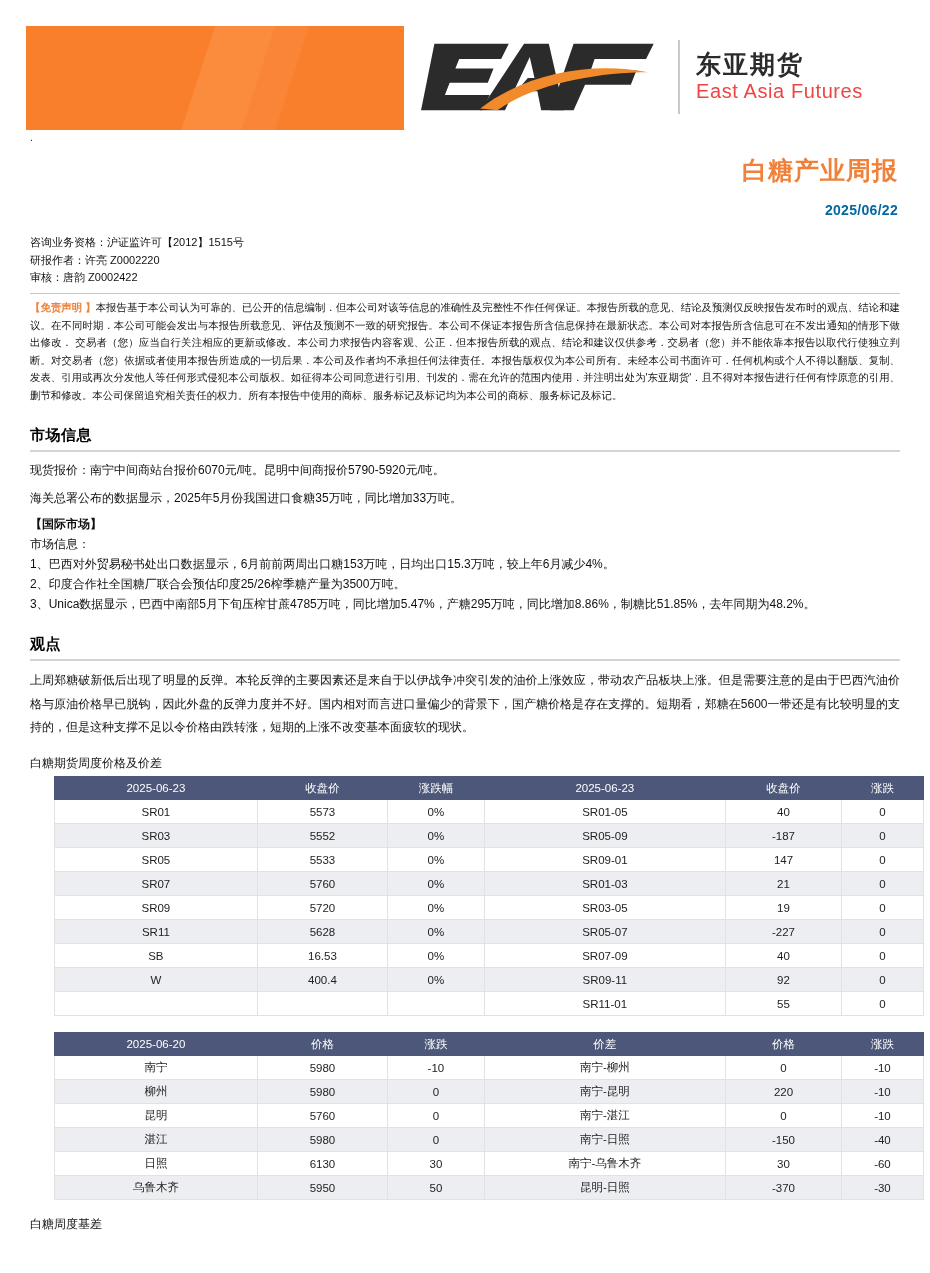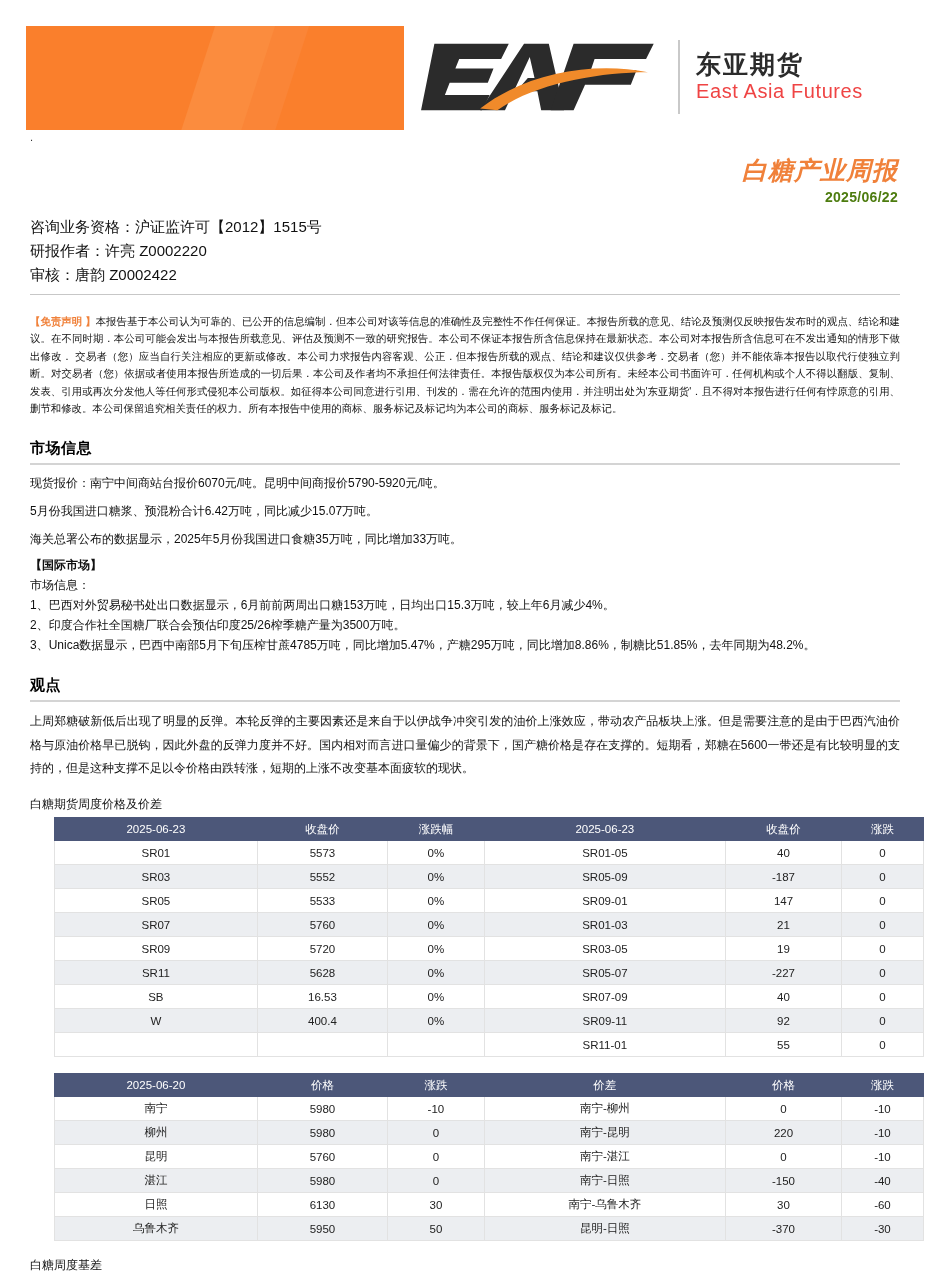--- a/index.html
+++ b/index.html
@@ -93,43 +93,42 @@
     text-align: right;
     padding-right: 32px;
     margin-top: 16px;
   }
   .report-title {
     color: #f0813a;
     font-size: 25px;
     font-weight: bold;
     letter-spacing: 1px;
     line-height: 1.15;
-    font-style: italic;
   }
   .report-date {
-    color: #4d7c0f;
+    color: #0369a1;
     font-size: 14px;
     font-weight: bold;
-    margin-top: 4px;
+    margin-top: 17px;
     letter-spacing: 0.3px;
   }
 
   
   .meta {
-    margin: 10px 0 0 30px;
-    font-size: 15px;
+    margin: 16px 0 0 30px;
+    font-size: 11px;
     line-height: 1.62;
     color: #111;
   }
 
   
   .disclaimer {
     margin: 6px 30px 0 30px;
     border-top: 1px solid #c7c7c7;
-    padding-top: 18px;
+    padding-top: 5px;
     font-size: 10.4px;
     line-height: 1.68;
     text-align: justify;
     color: #141414;
   }
   .disclaimer .tag {
     color: #f0813a;
     font-weight: bold;
   }
 
@@ -243,21 +242,20 @@
   <div>审核：唐韵 Z0002422</div>
 </div>
 
 <div class="disclaimer">
   <span class="tag">【免责声明 】</span><span>本报告基于本公司认为可靠的、已公开的信息编制．但本公司对该等信息的准确性及完整性不作任何保证。本报告所载的意见、结论及预测仅反映报告发布时的观点、结论和建议。在不同时期．本公司可能会发出与本报告所载意见、评估及预测不一致的研究报告。本公司不保证本报告所含信息保持在最新状态。本公司对本报告所含信息可在不发出通知的情形下做出修改． 交易者（您）应当自行关注相应的更新或修改。本公司力求报告内容客观、公正．但本报告所载的观点、结论和建议仅供参考．交易者（您）并不能依靠本报告以取代行使独立判断。对交易者（您）依据或者使用本报告所造成的一切后果．本公司及作者均不承担任何法律责任。本报告版权仅为本公司所有。未经本公司书面许可．任何机构或个人不得以翻版、复制、发表、引用或再次分发他人等任何形式侵犯本公司版权。如征得本公司同意进行引用、刊发的．需在允许的范围内使用．并注明出处为'东亚期货'．且不得对本报告进行任何有悖原意的引用、删节和修改。本公司保留追究相关责任的权力。所有本报告中使用的商标、服务标记及标记均为本公司的商标、服务标记及标记。</span>
 </div>
 
 <div class="section">
   <div class="section-title">市场信息</div>
   <div class="para">现货报价：南宁中间商站台报价6070元/吨。昆明中间商报价5790-5920元/吨。</div>
-  <div class="para">5月份我国进口糖浆、预混粉合计6.42万吨，同比减少15.07万吨。</div>
   <div class="para">海关总署公布的数据显示，2025年5月份我国进口食糖35万吨，同比增加33万吨。</div>
   <div class="sub-head">【国际市场】</div>
   <div class="tight">
     <div class="para">市场信息：</div>
     <div class="para">1、巴西对外贸易秘书处出口数据显示，6月前前两周出口糖153万吨，日均出口15.3万吨，较上年6月减少4%。</div>
     <div class="para">2、印度合作社全国糖厂联合会预估印度25/26榨季糖产量为3500万吨。</div>
     <div class="para">3、Unica数据显示，巴西中南部5月下旬压榨甘蔗4785万吨，同比增加5.47%，产糖295万吨，同比增加8.86%，制糖比51.85%，去年同期为48.2%。</div>
   </div>
 </div>
 

